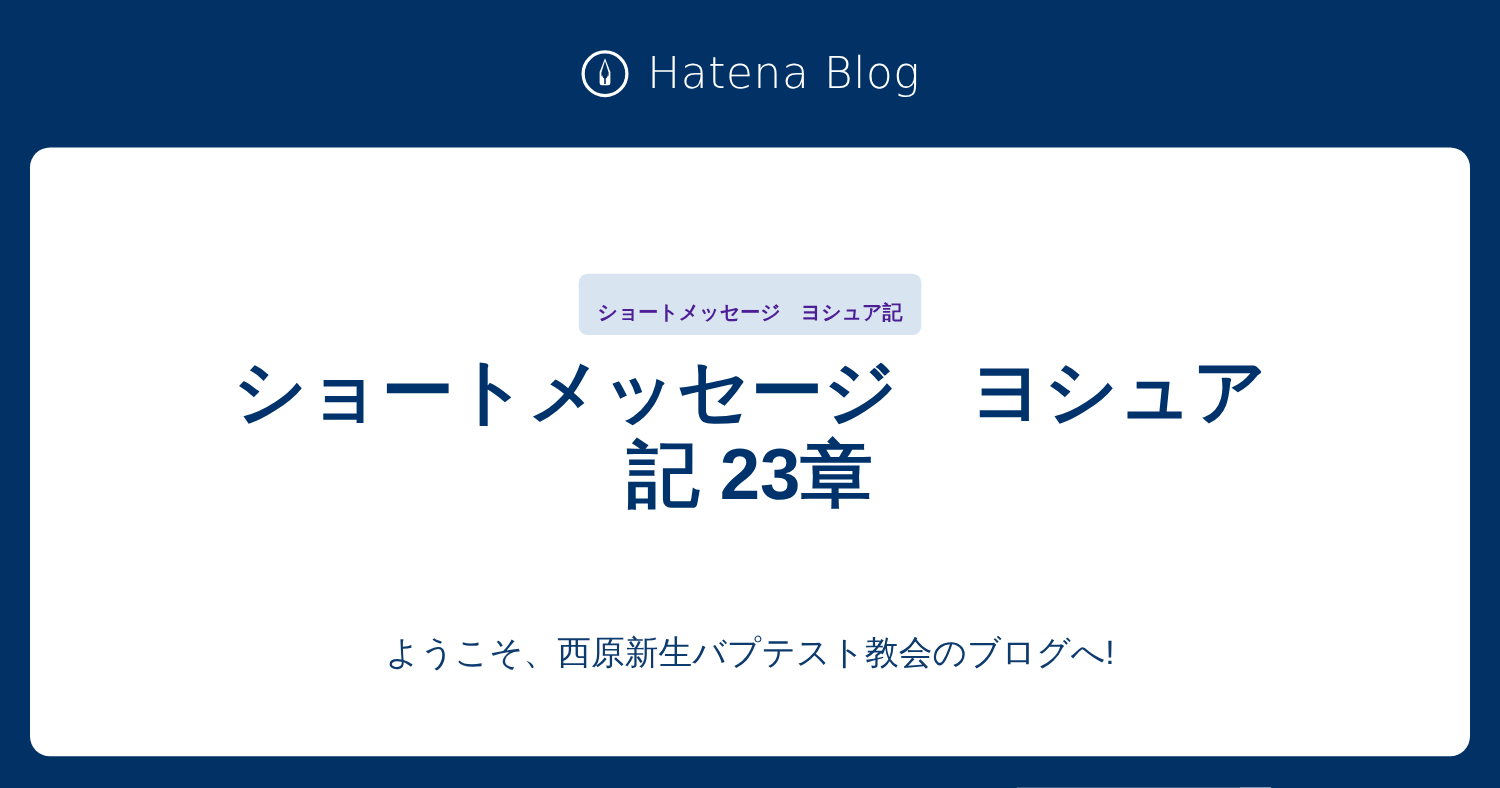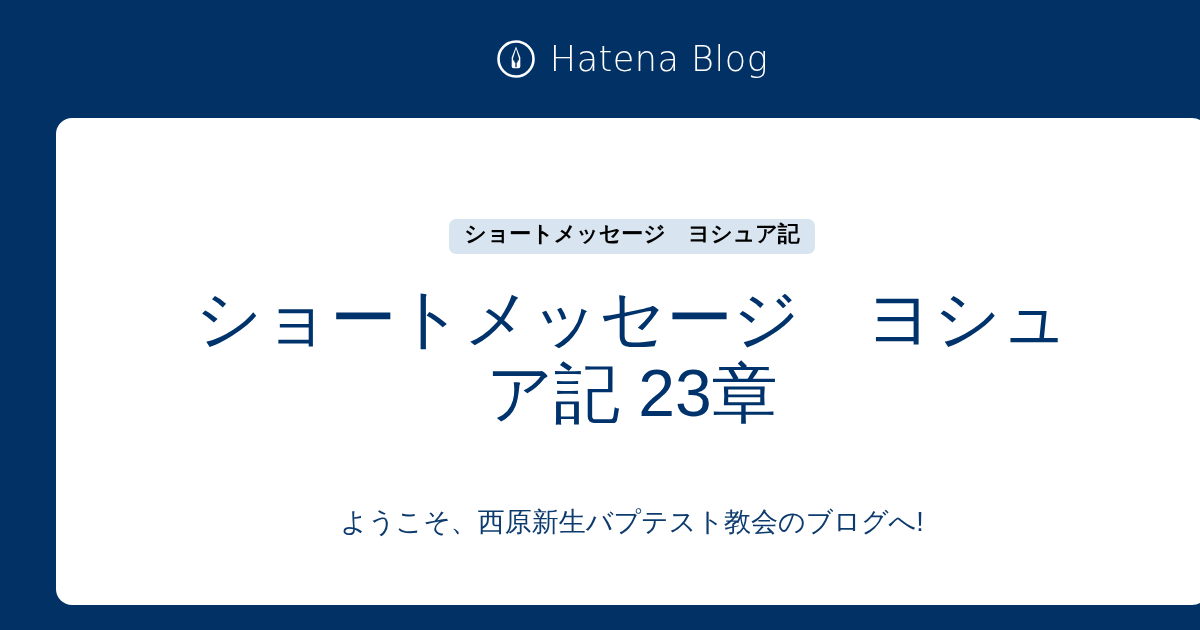--- a/index.html
+++ b/index.html
@@ -14,21 +14,20 @@
     background: #023265;
     font-family: "Liberation Sans", "DejaVu Sans", sans-serif;
   }
 
   .ogp-root {
     position: relative;
     width: 992px;
     height: 630px;
     background: #023265;
     box-sizing: border-box;
-    margin-left: 32px;
   }
 
   
   .brand-header {
     position: absolute;
     top: 0;
     left: 0;
     width: 1200px;
     height: 118px;
     display: flex;
@@ -75,47 +74,47 @@
     top: 101px;
     left: 0;
     width: 100%;
     display: flex;
     justify-content: center;
   }
 
   .category-tag {
     display: inline-block;
     background: #d8e4f0;
-    color: #000000;
-    font-size: 22px;
+    color: #4c1d95;
+    font-size: 16px;
     font-weight: bold;
     line-height: 1;
-    padding: 4px 15px 9px 15px;
+    padding: 24px 15px 9px 15px;
     border-radius: 7px;
     white-space: pre;
     letter-spacing: 0px;
   }
 
   
   .entry-title-wrap {
     position: absolute;
     top: 163px;
     left: 0;
     width: 100%;
     display: flex;
     justify-content: center;
   }
 
   .entry-title {
     margin: 0;
     width: 880px;
     text-align: center;
     color: #00336b;
-    font-size: 66px;
-    font-weight: normal;
+    font-size: 58px;
+    font-weight: bold;
     line-height: 1.13;
     letter-spacing: 0px;
     word-break: break-word;
   }
 
   
   .blog-description-wrap {
     position: absolute;
     top: 388px;
     left: 0;

